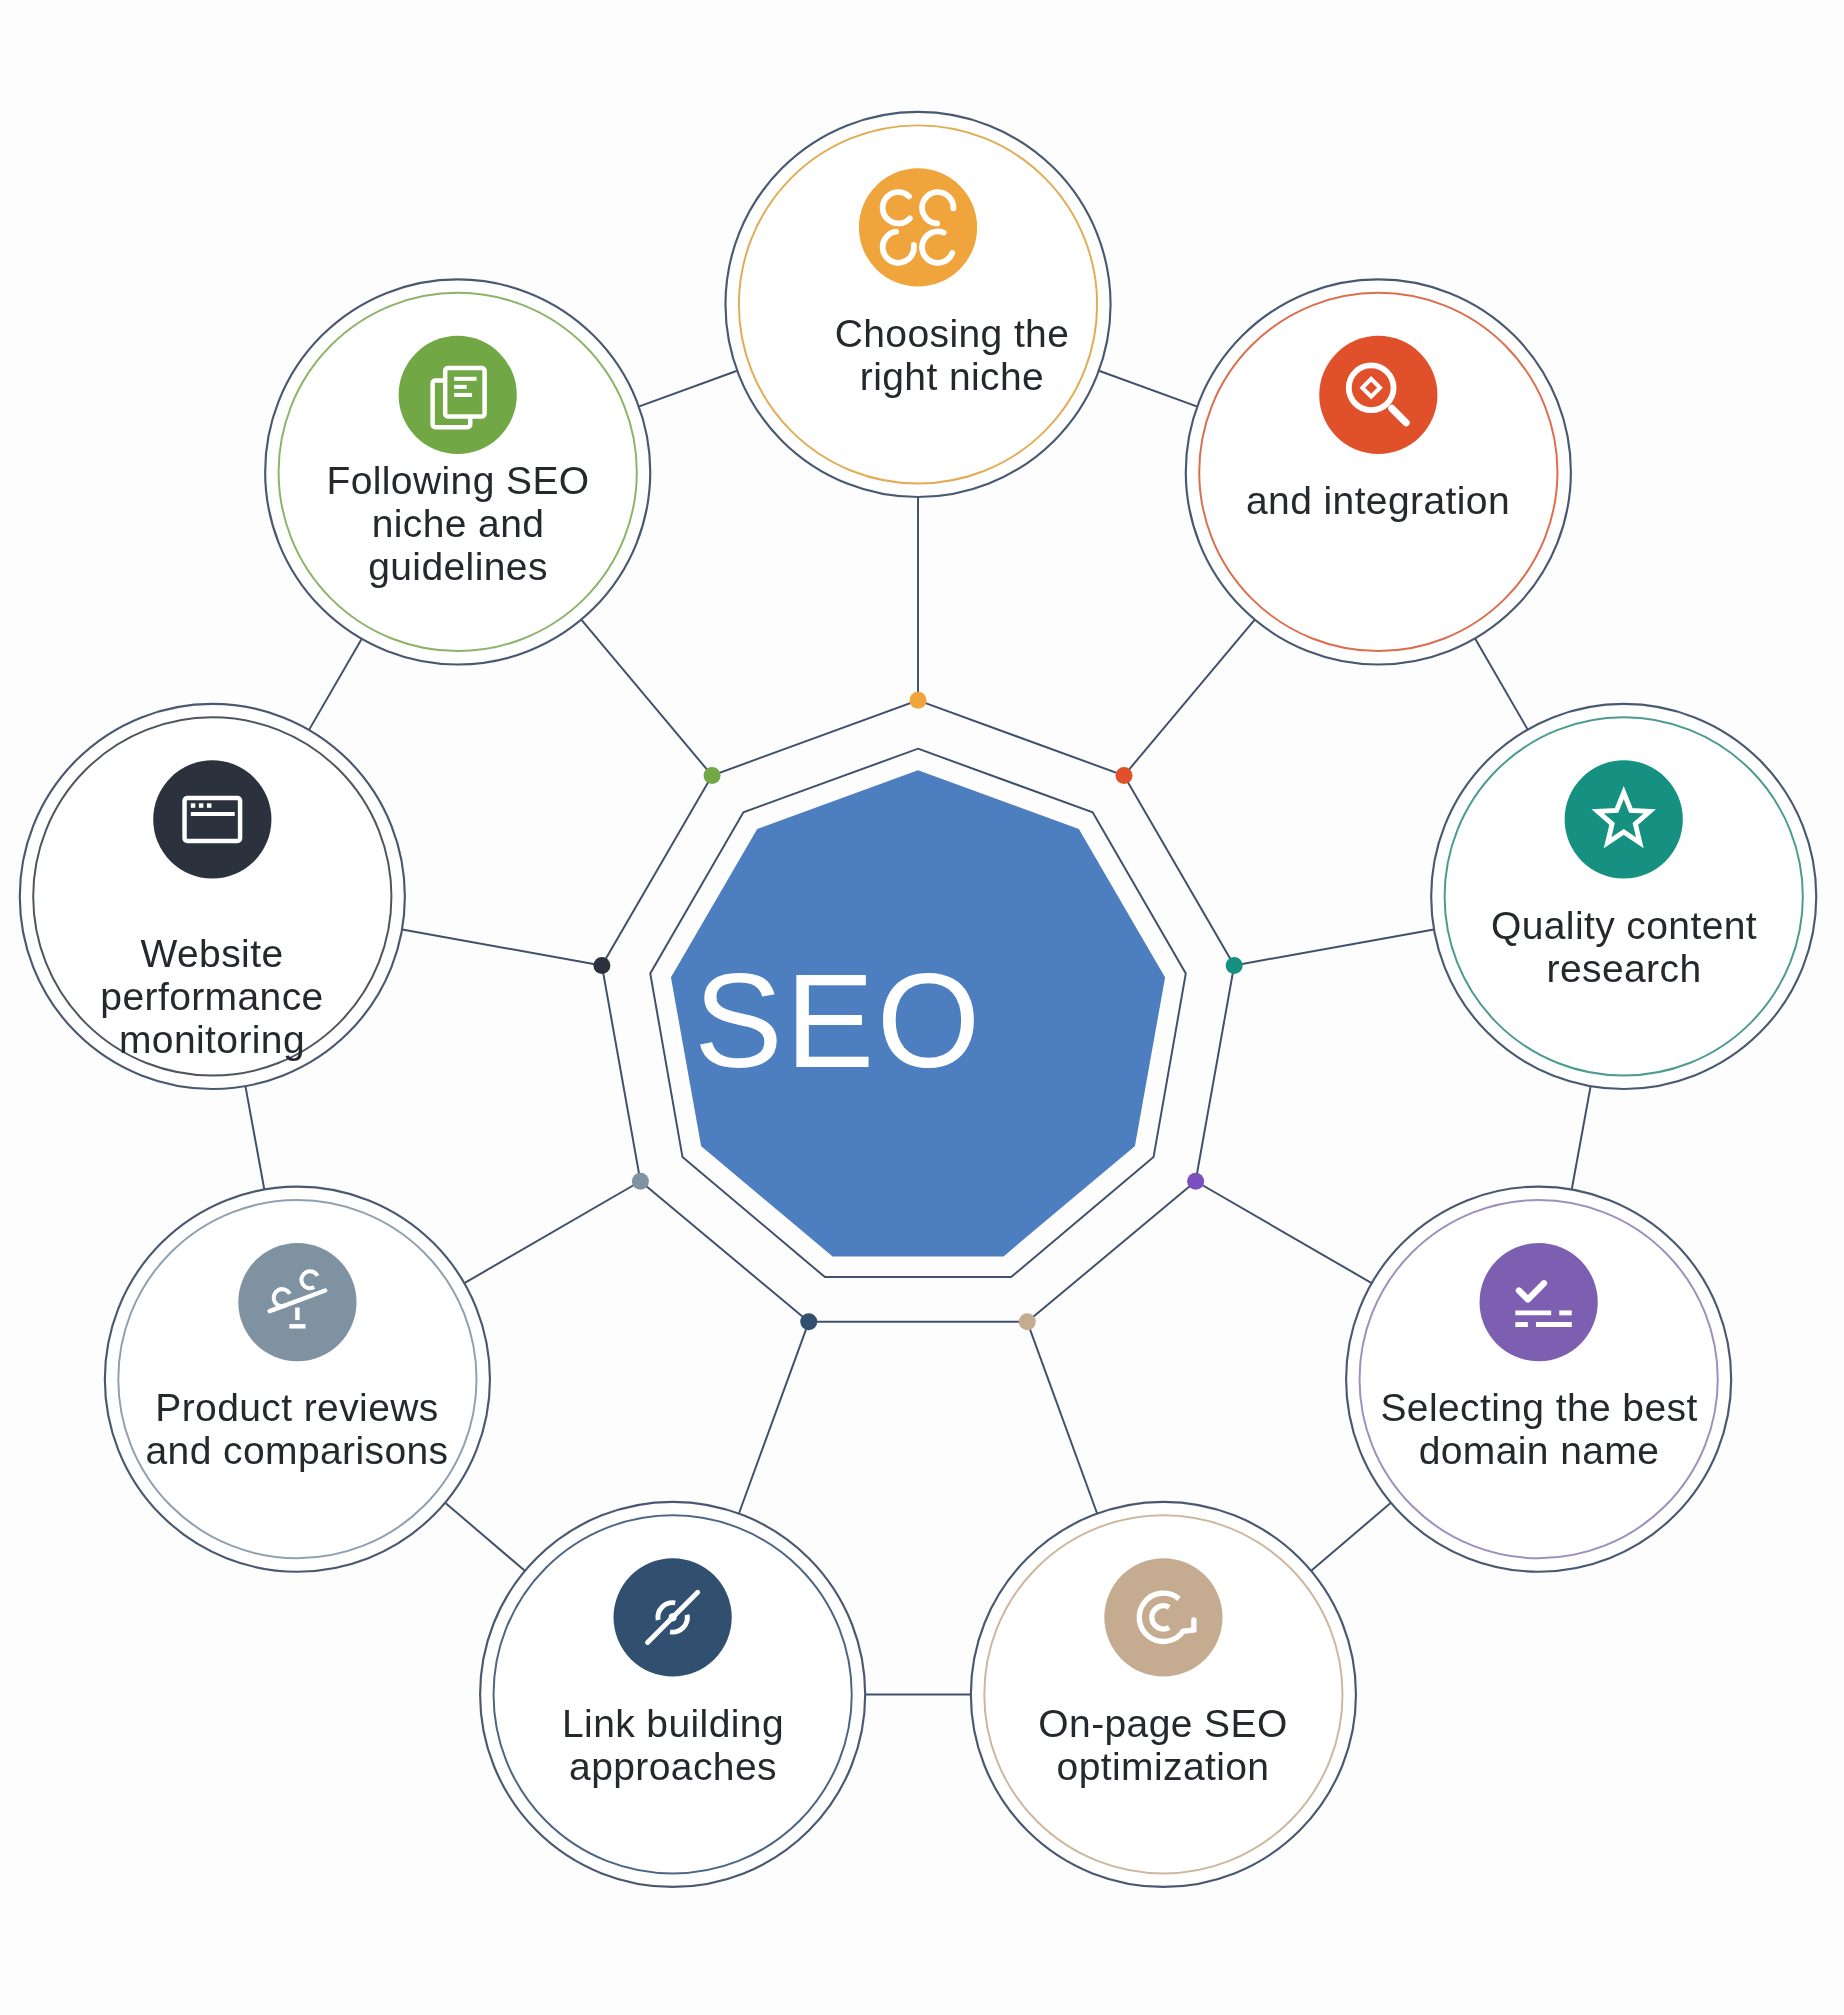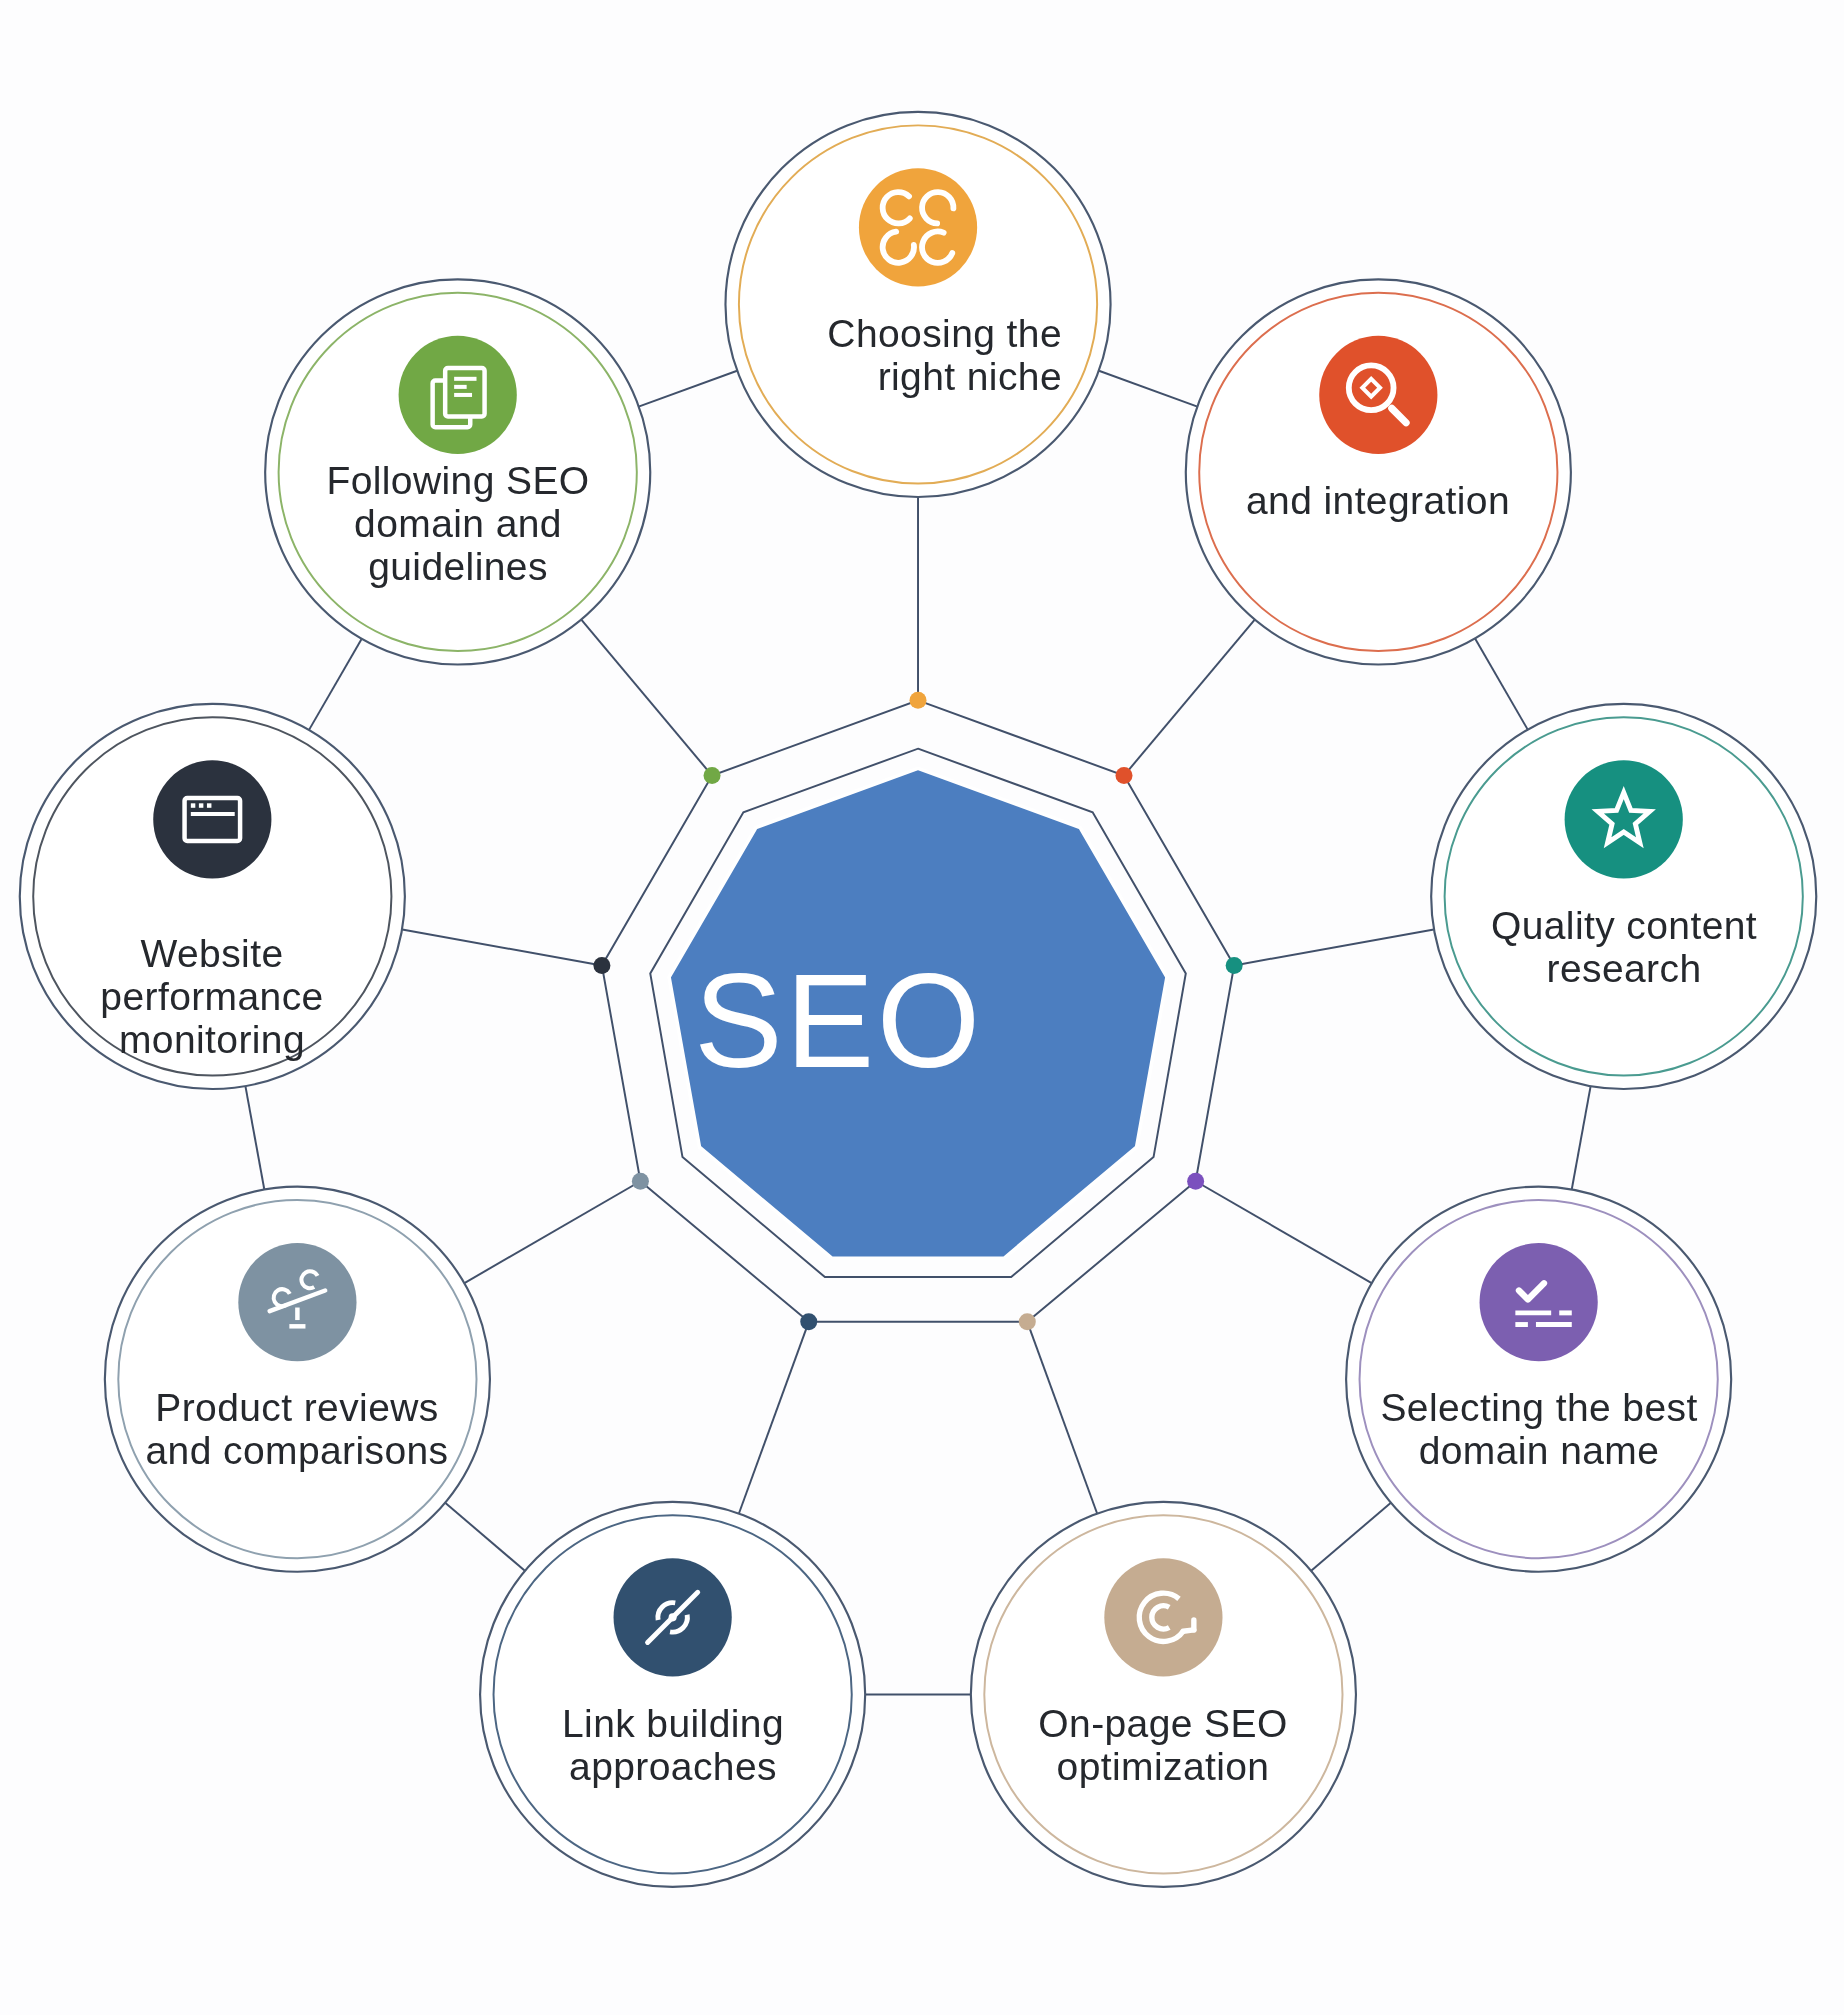--- a/index.html
+++ b/index.html
@@ -168,21 +168,21 @@
       <rect x="-14" y="-30" width="44" height="54" rx="3" fill="#71A845" stroke="#fff" stroke-width="5"></rect>
       <line x1="-4" y1="-18" x2="21" y2="-18" stroke="#fff" stroke-width="4.5"></line>
       <line x1="-4" y1="-9" x2="10" y2="-9" stroke="#fff" stroke-width="4.5"></line>
       <line x1="-4" y1="0" x2="16" y2="0" stroke="#fff" stroke-width="4.5"></line>
     </g>
   </g>
 </svg>
 
 <div class="seo-label">SEO</div>
 
-<div class="node-label" style="left:686px;top:312px;text-align:right;">
+<div class="node-label" style="left:764px;top:312px;">
   <div>Choosing the</div>
       <div>right niche</div>
 </div>
 <div class="node-label" style="left:1190px;top:479px;">
       <div>and integration</div>
 </div>
 <div class="node-label" style="left:1436px;top:904px;">
   <div>Quality content</div>
       <div>research</div>
 </div>
@@ -202,18 +202,18 @@
   <div>Product reviews</div>
       <div>and comparisons</div>
 </div>
 <div class="node-label" style="left:24px;top:904px;margin-top:28px;">
   <div>Website</div>
       <div>performance</div>
       <div>monitoring</div>
 </div>
 <div class="node-label" style="left:270px;top:459px;">
   <div>Following SEO</div>
-      <div>domain and</div>
+      <div>niche and</div>
       <div>guidelines</div>
 </div>
 
 </div>
 
 
 </body></html>

